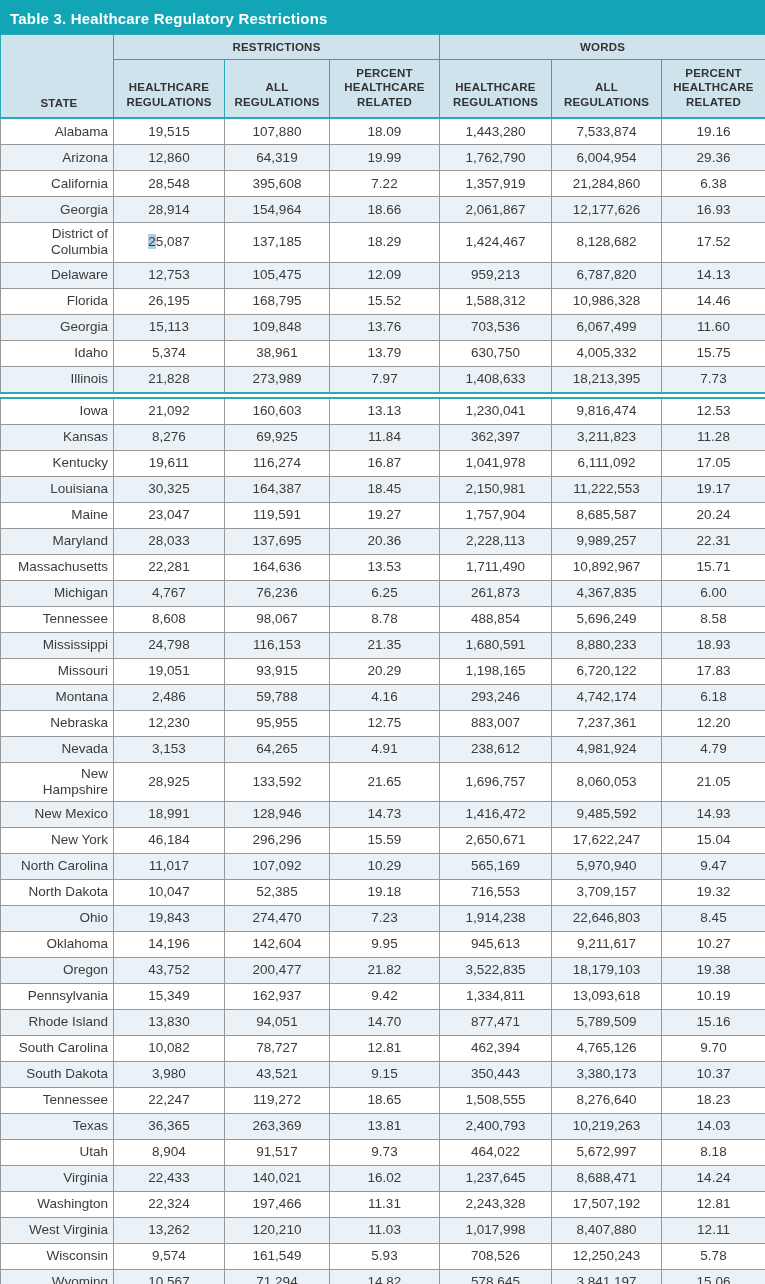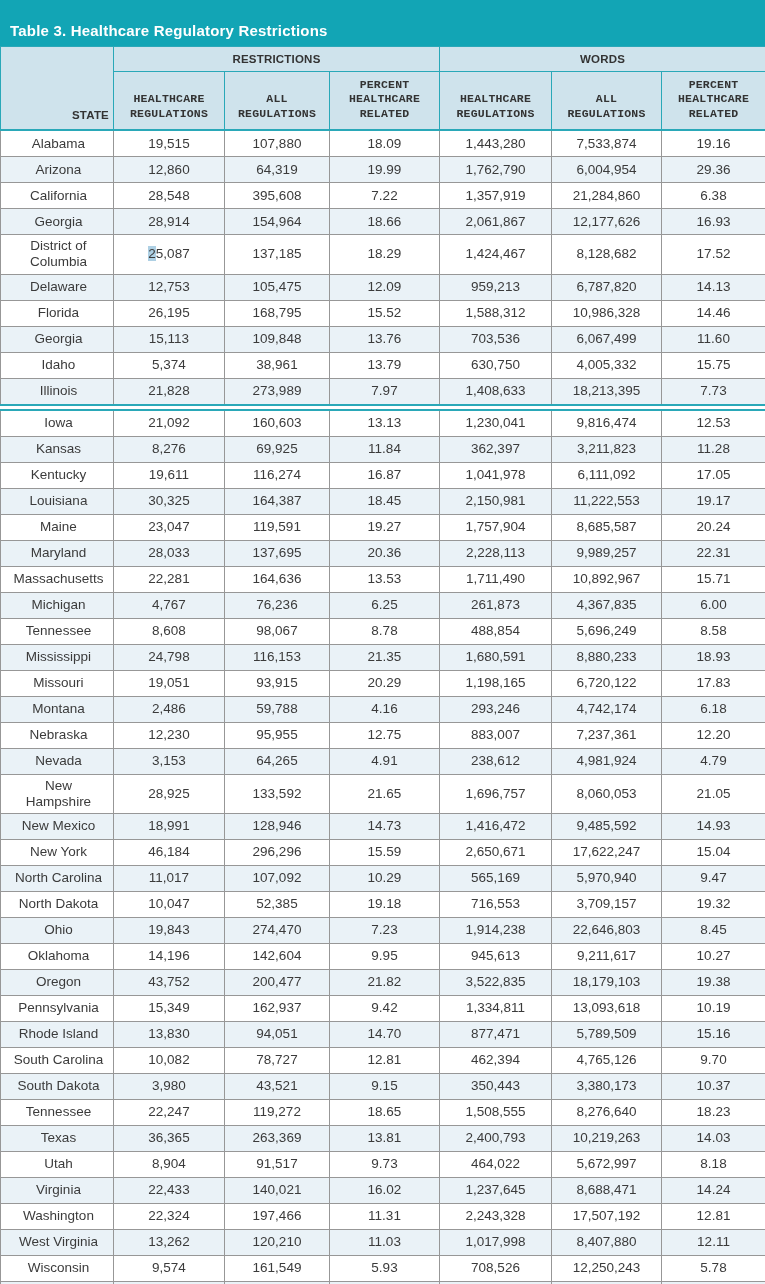--- a/index.html
+++ b/index.html
@@ -13,21 +13,21 @@
     --sel:#aed0e4;
   }
   html,body{margin:0;padding:0;background:#ffffff;}
   body{font-family:"Liberation Sans", sans-serif; -webkit-font-smoothing:antialiased;}
   .page{width:765px;}
   .title-bar{
     background:var(--teal);
     color:#ffffff;
     font-size:15px;
     font-weight:bold;
-    padding:22px 10px 7px 10px;
+    padding:10px 10px 7px 10px;
     letter-spacing:.2px;
     box-sizing:border-box;
   }
   table{
     border-collapse:collapse;
     width:765px;
     table-layout:fixed;
   }
   thead th{
     background:var(--header-bg);
@@ -41,40 +41,39 @@
   th.group-h{
     padding:6px 3px;
     font-size:11.5px;
     text-align:center;
   }
   th.sub-h{
     vertical-align:bottom;
     padding:6px 3px 8px 3px;
     line-height:1.25;
     border-bottom:2px solid var(--teal-border);
-    font-family:Liberation Mono, monospace;
   }
   th.state-h{
-    text-align:right;
+    text-align:center;
     vertical-align:bottom;
     padding:4px 4px 8px 8px;
     border-bottom:2px solid var(--teal-border);
   }
   tbody td{
     border:1px solid var(--grid);
     font-size:13.5px;
     color:var(--ink);
     text-align:center;
     padding:3px 5px;
     height:19px;
     background:#ffffff;
     line-height:1.2;
   }
   tbody td.state{
-    text-align:center;
+    text-align:right;
     padding-left:8px;
     white-space:pre-line;
   }
   tbody tr.alt td{background:var(--alt-row);}
   tbody tr.section-break td{
     border-left:none;
     border-right:none;
     border-top:2px solid var(--teal-border);
     border-bottom:2px solid var(--teal-border);
     background:#ffffff;

